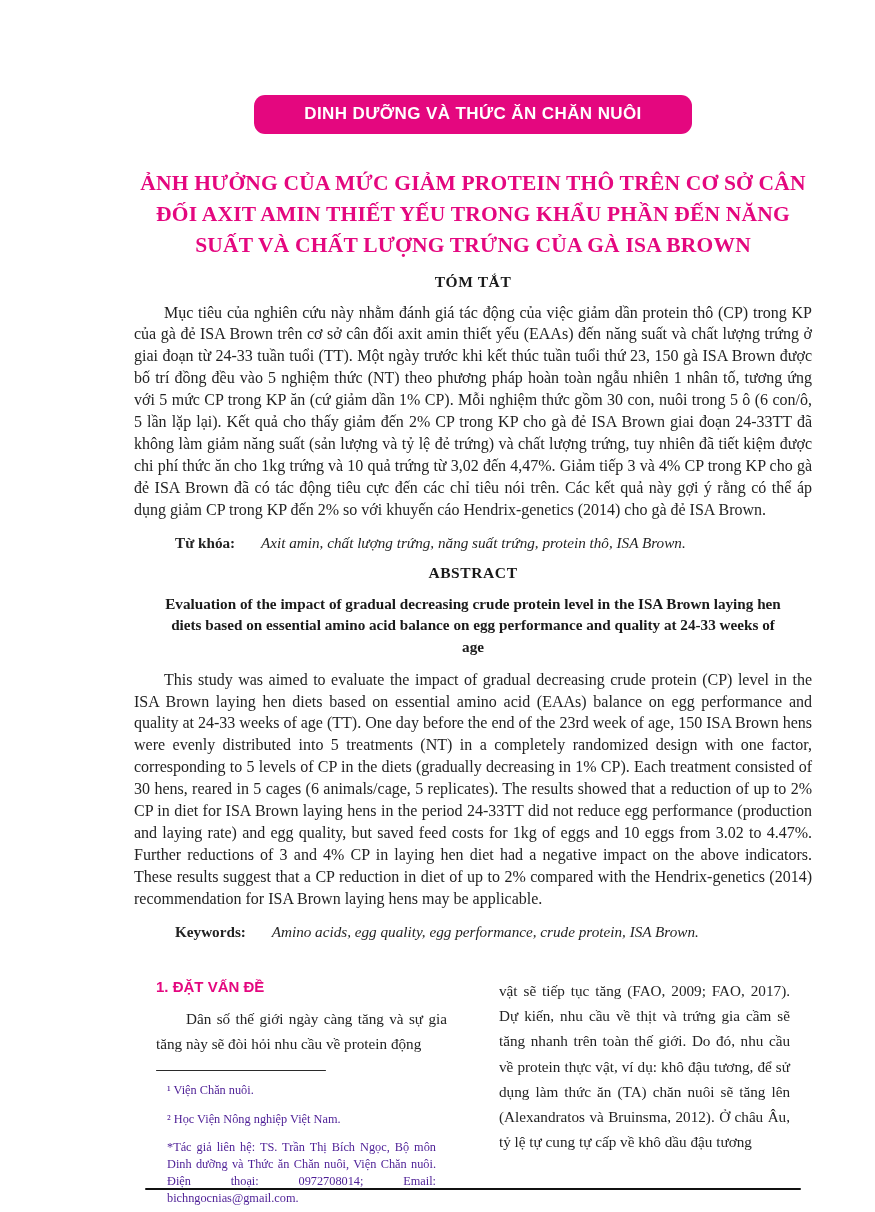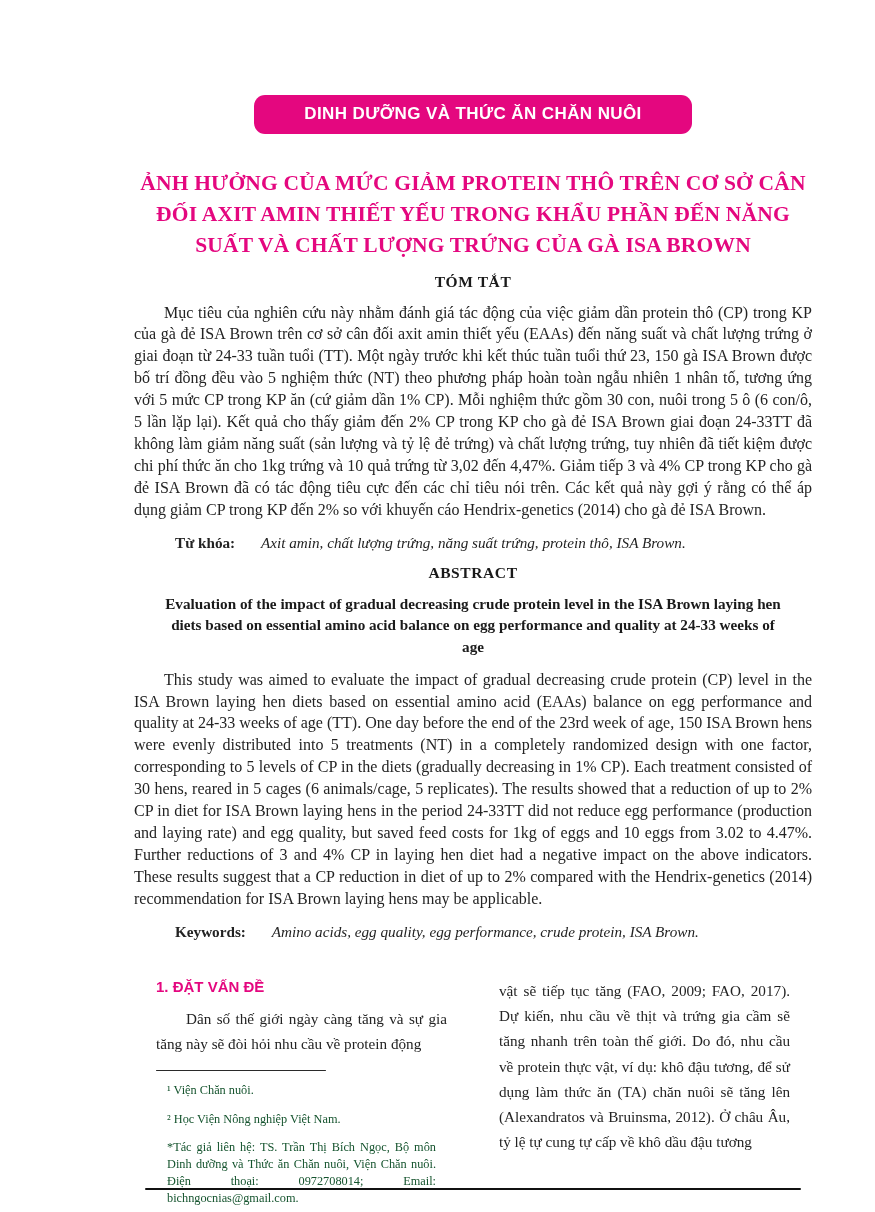--- a/index.html
+++ b/index.html
@@ -110,21 +110,21 @@
   .footnote-sep {
     margin-top: 14px;
     width: 170px;
     border-top: 1px solid #2a2a2a;
   }
   .footnotes {
     margin-top: 5px;
     font-size: 12.3px;
     line-height: 1.4;
     text-align: justify;
-    color: #14532d;
+    color: #4c1d95;
   }
   .footer {
     position: absolute;
     left: 90px; right: 85px;
     top: 1133px;
   }
   .footer-rule { border-top: 2px solid #111; }
   .footer-row {
     margin-top: 7px;
     display: flex;

